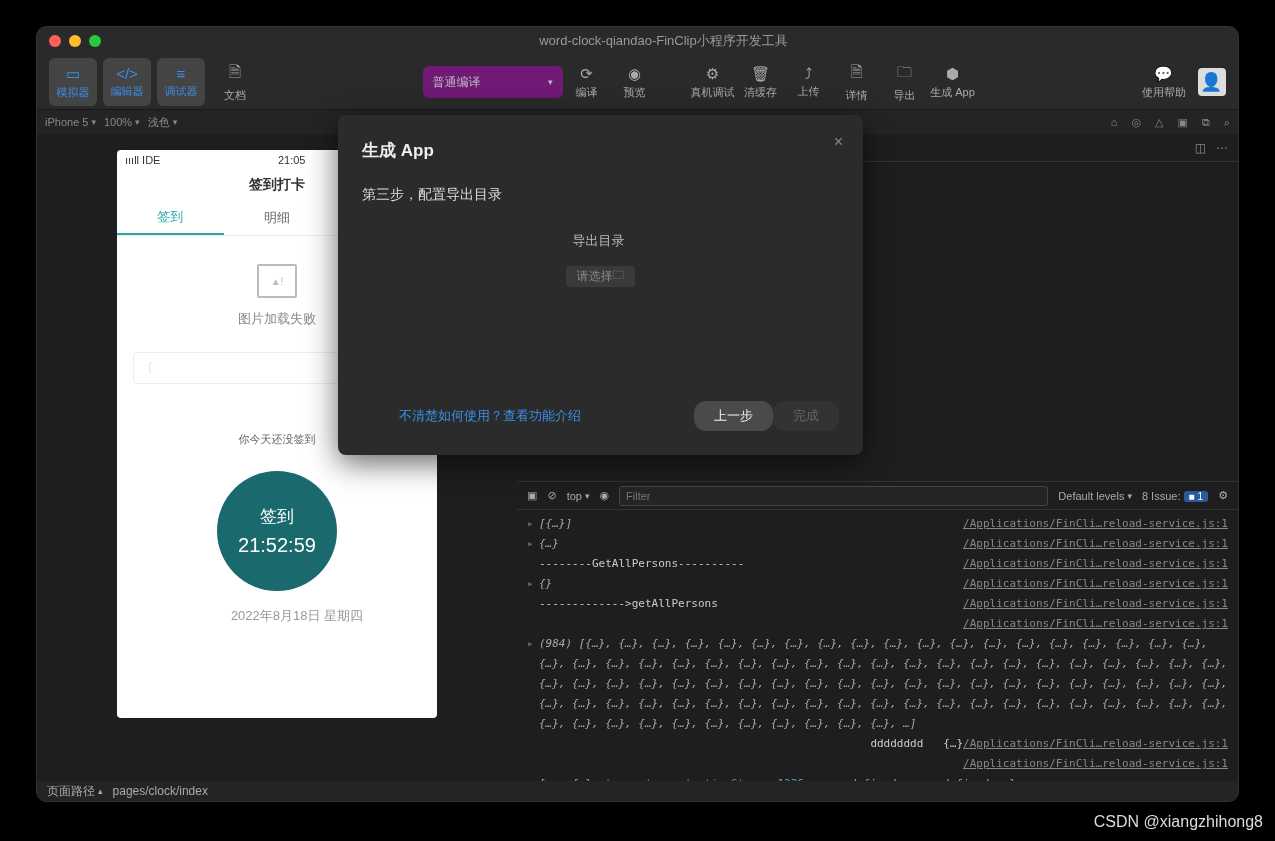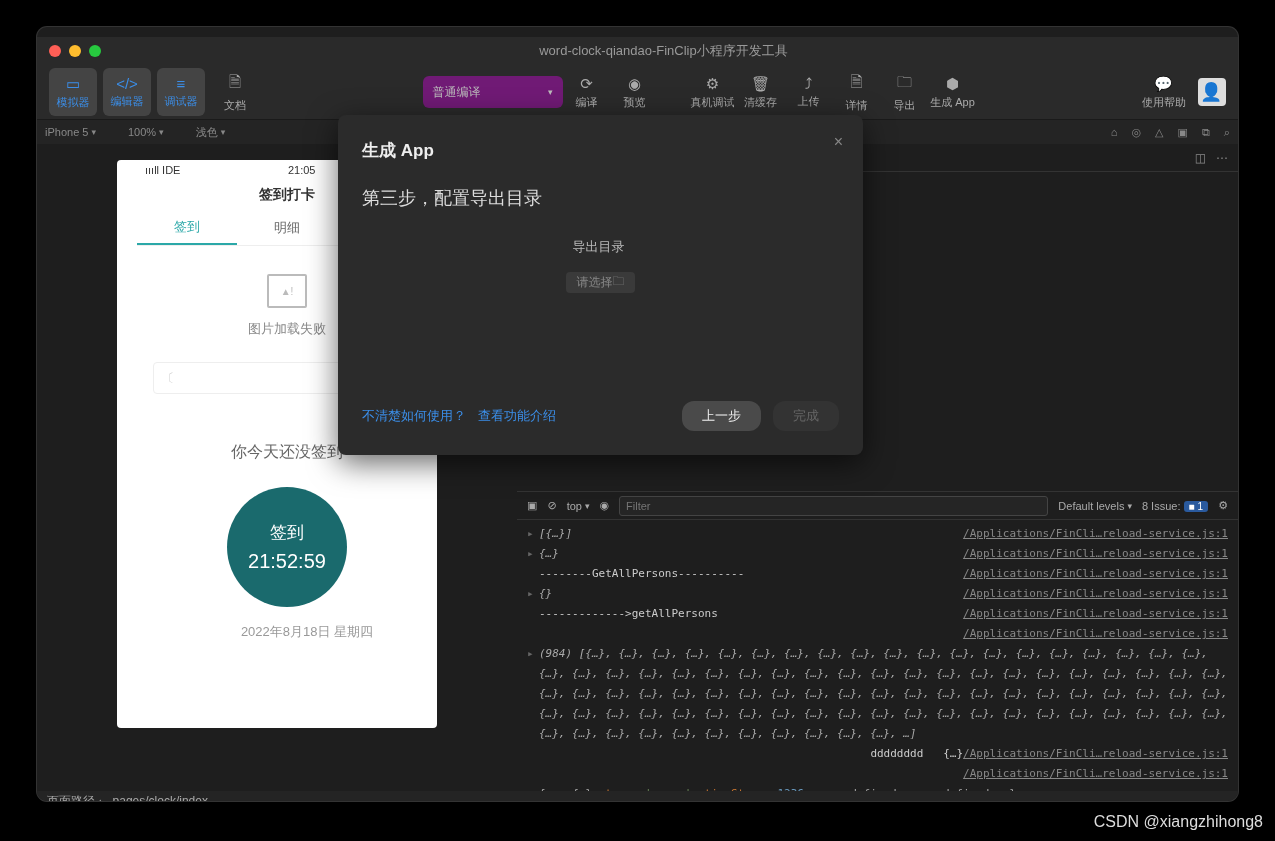--- a/index.html
+++ b/index.html
@@ -22,21 +22,20 @@
     border-radius: 10px;
     overflow: hidden;
     box-shadow: 0 0 0 1px #333;
   }
   .titlebar {
     height: 28px;
     display: flex;
     align-items: center;
     padding: 0 12px;
     background: #2a2a2a;
-    margin-top: 10px;
   }
   .traffic-lights { display: flex; gap: 8px; }
   .traffic-light { width: 12px; height: 12px; border-radius: 50%; }
   .tl-close { background: #ff5f56; }
   .tl-min { background: #ffbd2e; }
   .tl-max { background: #27c93f; }
   .title-text { flex: 1; text-align: center; font-size: 13px; color: #999; }
 
   .toolbar {
     height: 55px;
@@ -63,46 +62,46 @@
     justify-content: space-between;
   }
   .avatar { width: 28px; height: 28px; background: #ddd; border-radius: 4px; margin-left: 10px; display:flex;align-items:center;justify-content:center;font-size:18px;}
 
   .subtoolbar {
     height: 24px;
     display: flex;
     align-items: center;
     padding: 0 8px;
     background: #242424;
-    gap: 32px;
+    gap: 8px;
     color: #888;
     font-size: 11px;
   }
   .subtoolbar .right { margin-left: auto; display:flex; gap:14px; align-items:center;}
   .sub-item{display:flex;align-items:center;gap:3px;}
   .chev{font-size:9px;}
 
   .main-area {
     display: flex;
     height: calc(100% - 28px - 55px - 24px - 20px);
   }
 
   
   .simulator-pane { width: 480px; display:flex; justify-content:center; padding-top:16px; background:#1e1e1e; }
-  .phone { width: 320px; height: 568px; background: #fff; border-radius: 4px; overflow: hidden; display:flex; flex-direction:column;padding-left:20px; }
+  .phone { width: 320px; height: 568px; background: #fff; border-radius: 4px; overflow: hidden; display:flex; flex-direction:column; }
   .phone-status { height:20px; display:flex; align-items:center; justify-content:space-between; padding:0 8px; font-size:11px; color:#333; }
   .phone-nav { height:30px; display:flex; align-items:center; justify-content:center; font-size:14px; font-weight:600; color:#333; position:relative; }
   .phone-tabs { height:36px; display:flex; border-bottom:1px solid #eee; }
   .phone-tab { flex:1; display:flex; align-items:center; justify-content:center; font-size:13px; color:#666; }
   .phone-tab.active { color:#2ba8a8; border-bottom:2px solid #2ba8a8; }
   .phone-content { flex:1; display:flex; flex-direction:column; align-items:center; padding:28px 16px; position:relative; }
   .img-fail { width:40px;height:34px; border:2px solid #bbb; border-radius:2px; display:flex;align-items:center;justify-content:center;color:#bbb;font-size:10px;}
   .img-fail-label{margin-top:12px;color:#888;font-size:13px;}
   .info-bar{width:100%;height:32px;border:1px solid #eee;border-radius:4px;margin-top:24px;display:flex;align-items:center;padding:0 8px;color:#ccc;}
-  .no-checkin{margin-top:48px;font-size:16px;color:#666;}
+  .no-checkin{margin-top:48px;font-size:11px;color:#666;}
   .checkin-circle{margin-top:24px;width:120px;height:120px;border-radius:50%;background:#1a6a6d;display:flex;flex-direction:column;align-items:center;justify-content:center;color:#fff;}
   .checkin-circle .lab{font-size:17px;}
   .checkin-circle .time{font-size:20px;margin-top:6px;}
   .date-label{margin-top:16px;font-size:13px;color:#999;margin-left:40px;}
   .loc-pin{position:absolute;right:6px;top:6px;color:#2ba8a8;font-size:13px;}
 
   
   .editor-pane { flex:1; background:#1e1e1e; display:flex; flex-direction:column; position:relative;}
   .editor-tabs { height:28px; display:flex; align-items:center; border-bottom:1px solid #333;}
   .editor-tab { padding:0 12px; height:100%; display:flex;align-items:center;gap:6px;font-size:12px;background:#1e1e1e;border-right:1px solid #333;}
@@ -136,25 +135,25 @@
   
   .modal-overlay { position:absolute; inset:0; pointer-events:none; }
   .modal {
     position:absolute; left:338px; top:115px; width:525px; height:340px;
     background:#2b2b2b; border-radius:8px; box-shadow:0 8px 30px rgba(0,0,0,0.6);
     padding:24px; pointer-events:auto;
     display:flex;flex-direction:column;
   }
   .modal-title{font-size:17px;font-weight:600;color:#eee;}
   .modal-close{position:absolute;top:18px;right:20px;color:#888;font-size:16px;cursor:pointer;}
-  .modal-sub{margin-top:24px;font-size:18px;color:#ddd;}
+  .modal-sub{margin-top:24px;font-size:14px;color:#ddd;}
   .modal-row{display:flex;align-items:center;gap:16px;margin-top:28px;flex-direction:column;}
   .modal-row .lab{font-size:13px;color:#bbb;width:56px;}
   .modal-input{flex:1;height:32px;background:#3a3a3a;border-radius:4px;display:flex;align-items:center;padding:0 10px;color:#888;justify-content:space-between;}
-  .modal-footer{margin-top:auto;display:flex;align-items:center;gap:12px;}
+  .modal-footer{margin-top:auto;display:flex;align-items:center;margin-left:37px;}
   .modal-link{color:#3b8ee8;font-size:13px;cursor:pointer;}
   .modal-btn{height:30px;padding:0 20px;border-radius:12px;font-size:13px;display:flex;align-items:center;justify-content:center;}
   .modal-btn.primary{background:#4a4a4a;color:#eee;cursor:pointer;}
   .modal-btn.disabled{background:#333;color:#666;}
   .modal-footer-spacer{flex:1;}
 
   .watermark{position:absolute;bottom:10px;right:12px;font-size:16px;color:#ddd;font-family:Arial;}
   .issue-badge{background:#2a5a9e;color:#fff;border-radius:3px;padding:0 5px;font-size:10px;display:inline-flex;align-items:center;gap:3px;}
 </style>
 </head>

